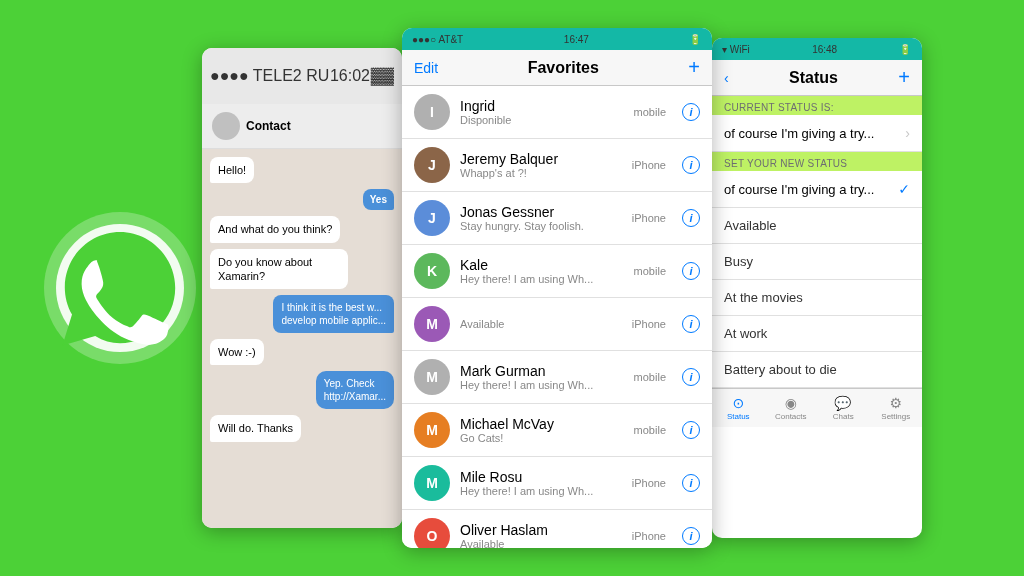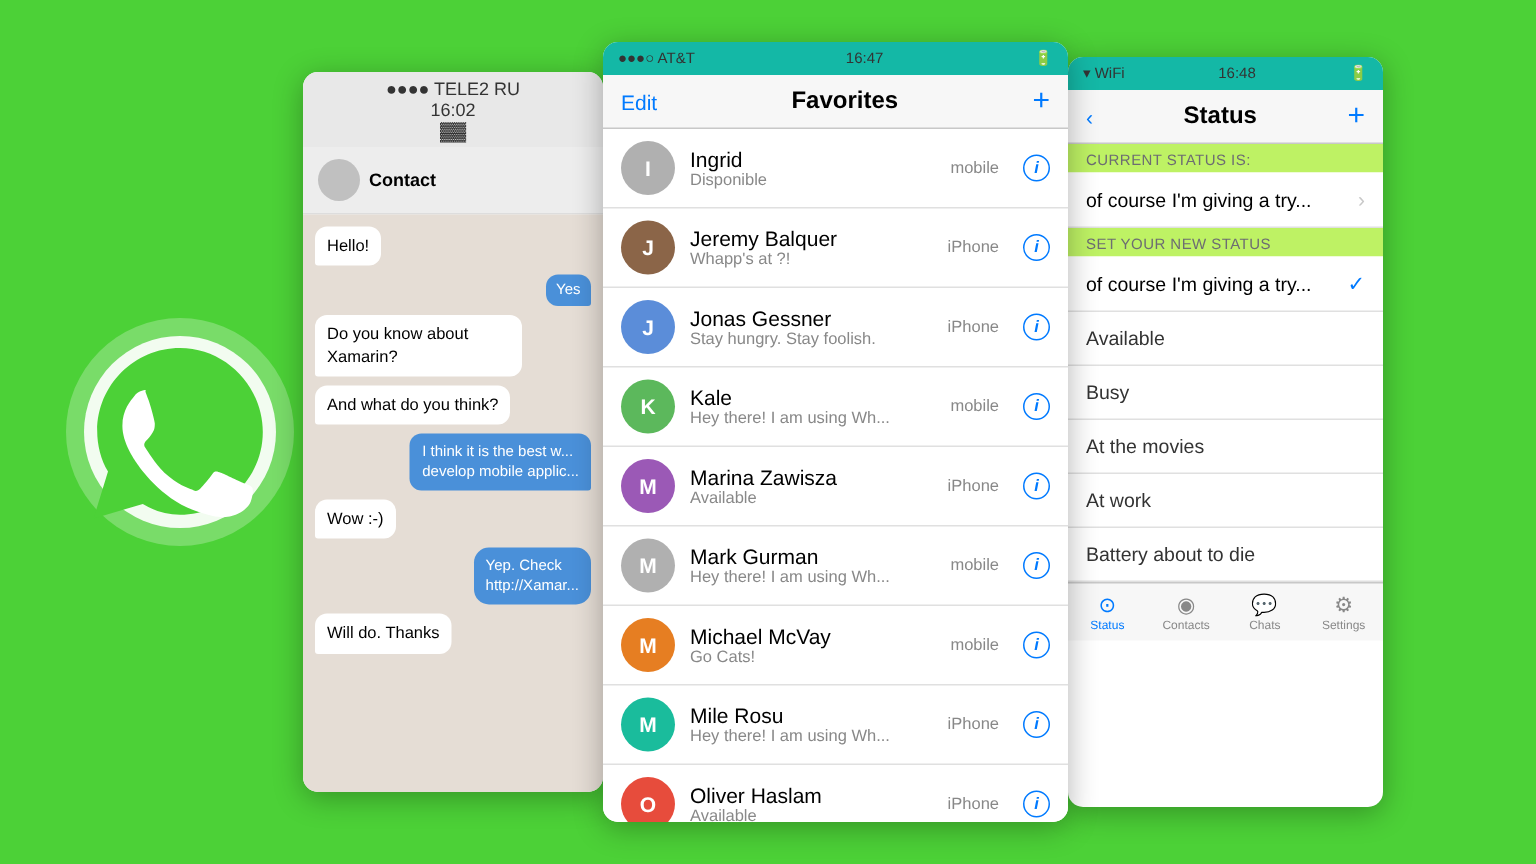--- a/index.html
+++ b/index.html
@@ -45,24 +45,23 @@
       width: 200px;
       height: 480px;
       margin-top: 20px;
     }
 
     .phone-status-bar {
       background: #e8e8e8;
       display: flex;
       align-items: center;
       justify-content: space-between;
-      padding: 4px 8px;
-      font-size: 12px;
+      padding: 19px 8px;
+      font-size: 16px;
       color: #333;
-      flex-direction: column;
     }
 
     .phone-header {
       background: #ededed;
       padding: 8px 10px;
       display: flex;
       align-items: center;
       gap: 6px;
       border-bottom: 1px solid #ddd;
     }
@@ -311,26 +310,26 @@
       <span>▓▓</span>
     </div>
     <div class="phone-header">
       <div style="width:28px;height:28px;border-radius:50%;background:#c0c0c0;"></div>
       <div style="font-size:12px;font-weight:600;">Contact</div>
     </div>
     <div class="chat-area">
       <div class="msg-bubble msg-received">
         <span>Hello!</span>
       </div>
-      <div class="msg-bubble msg-sent-blue" style="font-size:10px;padding:4px 7px;">Yes</div>
+      <div class="msg-bubble msg-sent-blue" style="font-size:10px;padding:4px 7px;font-weight:bold;">Yes</div>
+      <div class="msg-bubble msg-received">
+        <span>And what do you think?</span>
+      </div>
       <div class="msg-bubble msg-received">
         <span>Do you know about Xamarin?</span>
-      </div>
-      <div class="msg-bubble msg-received">
-        <span>And what do you think?</span>
       </div>
       <div class="msg-bubble msg-sent-blue" style="font-size:10px;margin-left:12px;">I think it is the best w...<br>develop mobile applic...</div>
       <div class="msg-bubble msg-received">
         <span>Wow :-)</span>
       </div>
       <div class="msg-bubble msg-sent-blue" style="font-size:10px;border-radius:10px;">Yep. Check<br>http://Xamar...</div>
       <div class="msg-bubble msg-received">
         <span>Will do. Thanks</span>
       </div>
     </div>
@@ -381,21 +380,20 @@
           <div class="contact-info">
             <div class="contact-name">Kale</div>
             <div class="contact-status">Hey there! I am using Wh...</div>
           </div>
           <span class="contact-type">mobile</span>
           <div class="info-icon">i</div>
         </div>
         <div class="contact-item">
           <div class="avatar av-purple">M</div>
           <div class="contact-info">
-            <div class="contact-name">Marina Zawisza</div>
             <div class="contact-status">Available</div>
           </div>
           <span class="contact-type">iPhone</span>
           <div class="info-icon">i</div>
         </div>
         <div class="contact-item">
           <div class="avatar av-gray">M</div>
           <div class="contact-info">
             <div class="contact-name">Mark Gurman</div>
             <div class="contact-status">Hey there! I am using Wh...</div>

